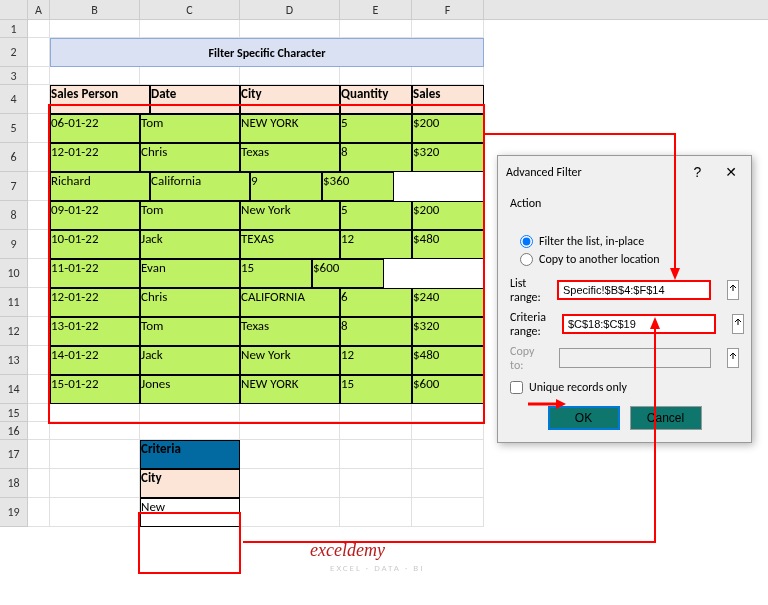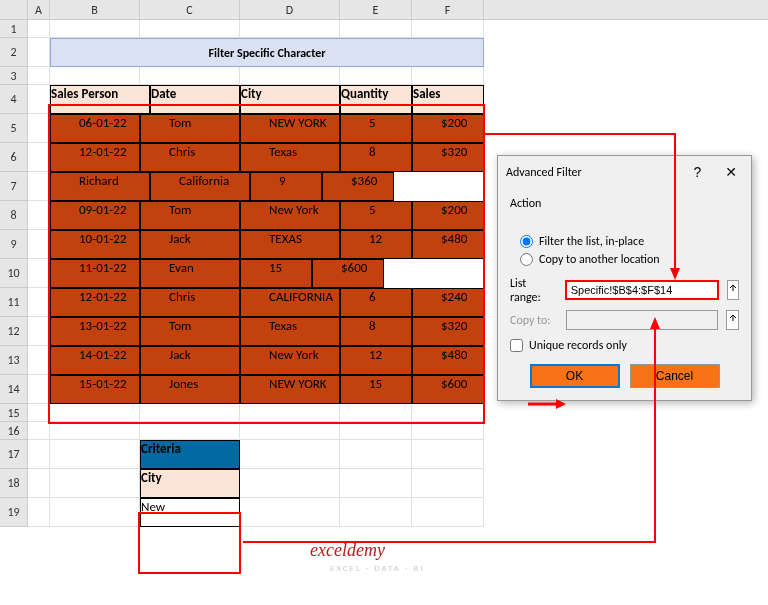--- a/index.html
+++ b/index.html
@@ -19,48 +19,48 @@
     .row { display: flex; height: 29px; }
     .row-h { width: 28px; text-align: center; line-height: 29px; background: #e6e6e6; border-right: 1px solid #ccc; border-bottom: 1px solid #ccc; font-size: 12px; color: #333; }
     .row-short { height: 18px; }
     .row-short .row-h { line-height: 18px; }
     
     .cell { border-right: 1px solid #e0e0e0; border-bottom: 1px solid #e0e0e0; line-height: 29px; text-align: center; background: #fff; }
     
     .title-bar { background: #D9E1F2; font-weight: bold; font-size: 12px; text-align: center; line-height: 29px; border: 1px solid #8EA9DB; }
     
     .table-header { background: #FCE4D6; font-weight: bold; border: 1px solid #000; }
-    .table-cell { border: 1px solid #000; background: #c2410c; padding-left: 28px; }
+    .table-cell { border: 1px solid #000; background: #bef264; }
     
     .red-box { position: absolute; border: 2px solid red; pointer-events: none; }
     .red-arrow { position: absolute; pointer-events: none; }
     
     .criteria-header { background: #0369a1; font-weight: bold; border: 1px solid #000; }
     .criteria-city { background: #FCE4D6; font-weight: bold; border: 1px solid #000; }
     .criteria-val { border: 1px solid #000; background: #fff; }
     
     .dialog { position: absolute; left: 497px; top: 155px; width: 255px; background: #f0f0f0; border: 1px solid #999; box-shadow: 2px 2px 8px rgba(0,0,0,0.3); font-size: 12px; }
     .dialog-title { display: flex; justify-content: space-between; align-items: center; padding: 6px 8px; }
     .dialog-title span { font-size: 12px; }
     .dialog-close { display: flex; gap: 12px; align-items: center; }
     .dialog-close button { background: none; border: none; font-size: 14px; cursor: pointer; padding: 2px 6px; }
     .dialog-body { padding: 8px 12px 12px; }
     .dialog-section-label { margin-bottom: 24px; }
     .radio-group { margin-left: 10px; margin-bottom: 10px; }
     .radio-item { display: flex; align-items: center; gap: 6px; margin-bottom: 4px; }
     .radio-item input { margin: 0; }
-    .field-row { display: flex; align-items: center; margin-bottom: 6px; gap: 8px; }
+    .field-row { display: flex; align-items: center; margin-bottom: 6px; gap: 16px; }
     .field-row label { width: 82px; }
     .field-row input[type="text"] { flex: 1; border: 1px solid #999; padding: 2px 4px; font-size: 11px; height: 20px; background: #fff; }
     .field-row input[disabled] { background: #f0f0f0; }
     .range-btn { width: 20px; height: 20px; border: 1px solid #999; background: #fff; display: flex; align-items: center; justify-content: center; cursor: pointer; }
     .range-btn svg { width: 10px; height: 10px; }
     .checkbox-row { display: flex; align-items: center; gap: 6px; margin: 8px 0 12px; }
     .dialog-buttons { display: flex; justify-content: center; gap: 10px; }
-    .dialog-buttons button { width: 90px; height: 24px; border: 1px solid #999; background: #f97316; cursor: pointer; font-size: 12px; }
+    .dialog-buttons button { width: 72px; height: 24px; border: 1px solid #999; background: #0f766e; cursor: pointer; font-size: 12px; }
     .ok-btn { border: 2px solid #0078D7 !important; }
     
     .watermark { position: absolute; left: 310px; top: 540px; color: #b91c1c; font-size: 18px; font-style: italic; font-family: Georgia, serif; pointer-events: none; }
     .watermark-sub { position: absolute; left: 330px; top: 562px; color: #ccc; font-size: 9px; letter-spacing: 2px; pointer-events: none; }
   </style>
 </head>
 <body>
 
 <div class="col-headers">
   <div class="corner"></div>
@@ -259,20 +259,29 @@
           <span>Filter the list, in-place</span>
         </div>
       <div class="radio-item">
           <input type="radio" style="">
           <span>Copy to another location</span>
         </div>
     </div>
     <div class="field-row">
       <label>List range:</label>
       <input type="text" style="border: 2px solid red;" value="Specific!$B$4:$F$14">
+      <div class="range-btn">
+          <svg viewBox="0 0 10 10">
+            <path d="M5 0 L5 6 M2 3 L5 0 L8 3" stroke="#000" fill="none"></path>
+          </svg>
+        </div>
+    </div>
+    <div class="field-row">
+      <label>Criteria range:</label>
+      <input type="text" style="border: 2px solid red;" value="$C$18:$C$19">
       <div class="range-btn">
           <svg viewBox="0 0 10 10">
             <path d="M5 0 L5 6 M2 3 L5 0 L8 3" stroke="#000" fill="none"></path>
           </svg>
         </div>
     </div>
     <div class="field-row">
       <label style="color:#999">Copy to:</label>
       <input type="text" disabled="" value="" style="">
       <div class="range-btn">

